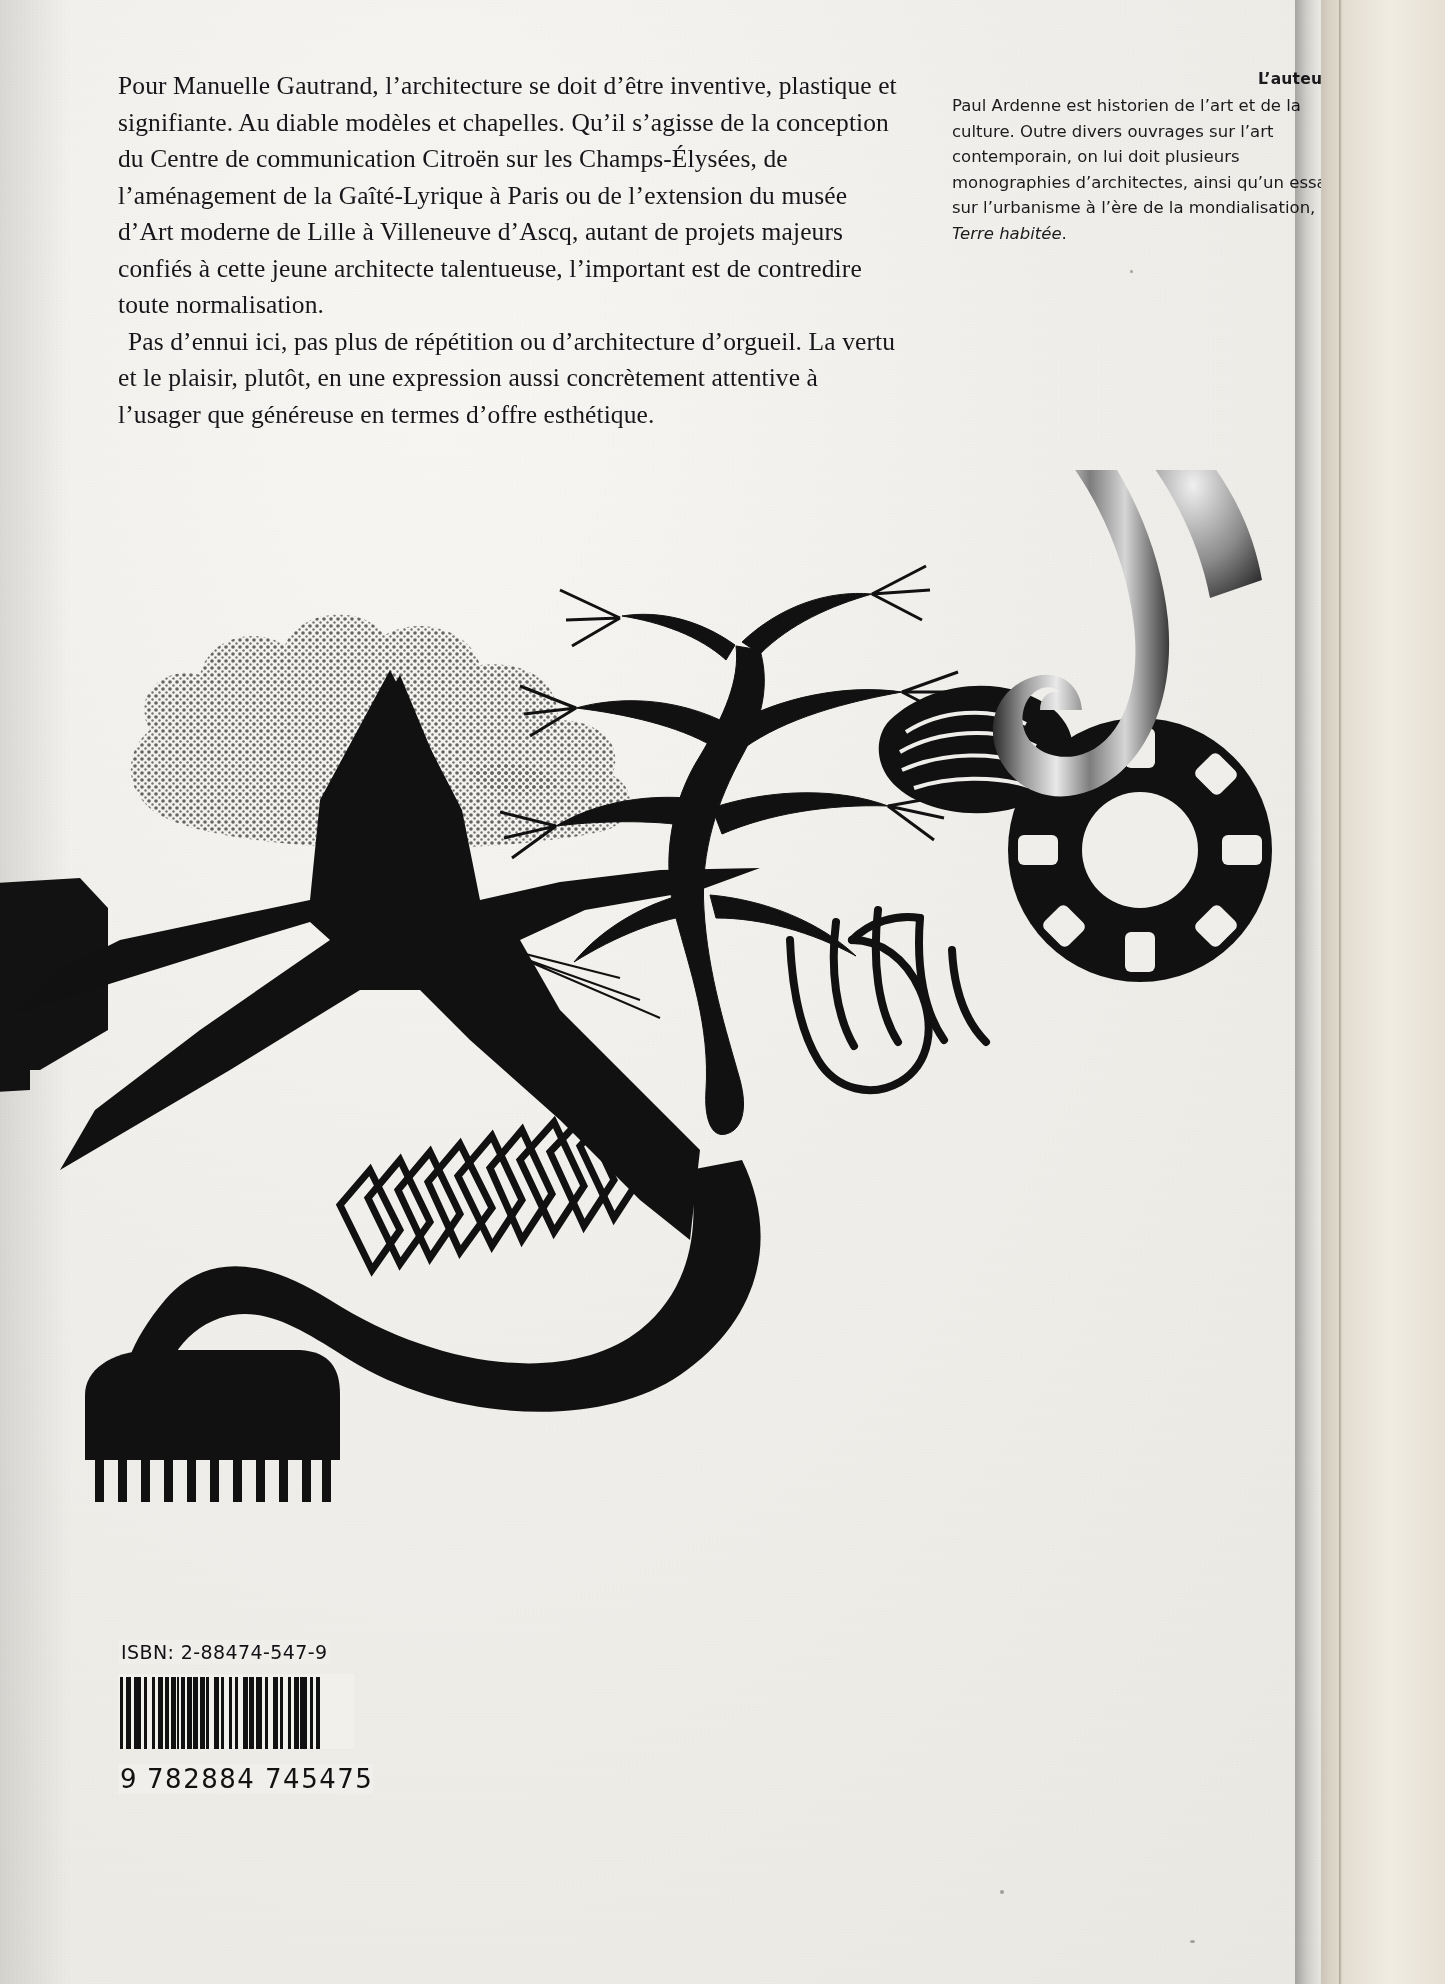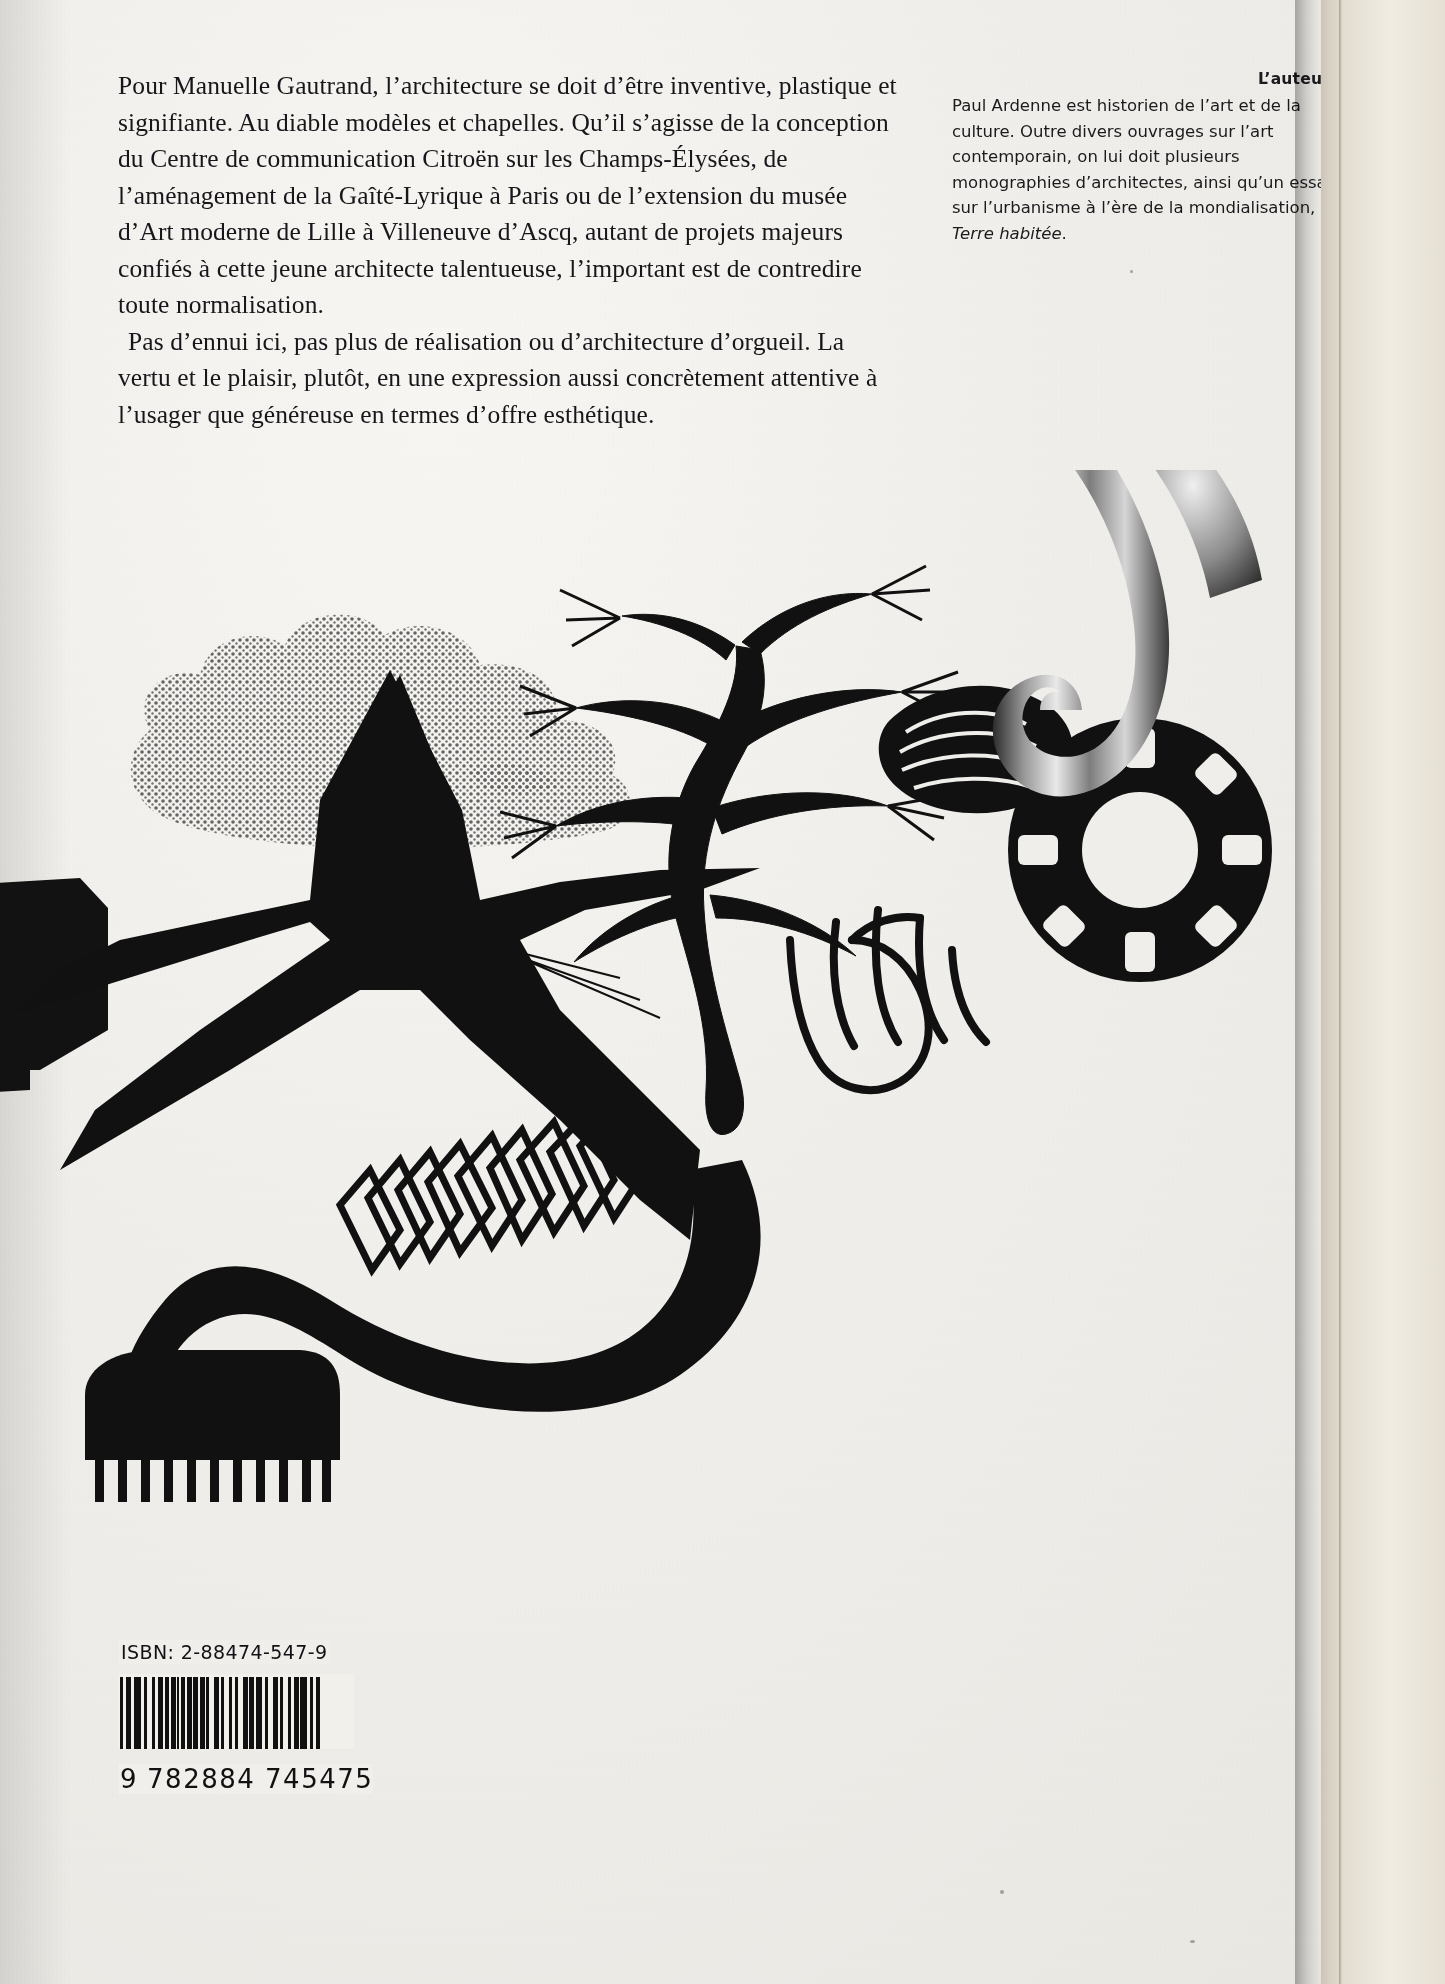--- a/index.html
+++ b/index.html
@@ -167,21 +167,21 @@
 </head>
 <body>
 
 <div class="page">
 
   <div class="paper-grain"></div>
   <div class="page-edge-shadow"></div>
 
   <div class="blurb">
     <p>Pour Manuelle Gautrand, l’architecture se doit d’être inventive, plastique et signifiante. Au diable modèles et chapelles. Qu’il s’agisse de la conception du Centre de communication Citroën sur les Champs-Élysées, de l’aménagement de la Gaîté-Lyrique à Paris ou de l’extension du musée d’Art moderne de Lille à Villeneuve d’Ascq, autant de projets majeurs confiés à cette jeune architecte talentueuse, l’important est de contredire toute normalisation.</p>
-    <p class="indent">Pas d’ennui ici, pas plus de réalisation ou d’architecture d’orgueil. La vertu et le plaisir, plutôt, en une expression aussi concrètement attentive à l’usager que généreuse en termes d’offre esthétique.</p>
+    <p class="indent">Pas d’ennui ici, pas plus de répétition ou d’architecture d’orgueil. La vertu et le plaisir, plutôt, en une expression aussi concrètement attentive à l’usager que généreuse en termes d’offre esthétique.</p>
   </div>
 
   <div class="author-col">
     <div class="author-head">L’auteur :</div>
     <div class="author-body">
       <span>Paul Ardenne est historien de l’art et de la culture. Outre divers ouvrages sur l’art contemporain, on lui doit plusieurs monographies d’architectes, ainsi qu’un essai sur l’urbanisme à l’ère de la mondialisation, </span><em>Terre habitée</em><span>.</span>
     </div>
   </div>
 
   <div class="artwork">

